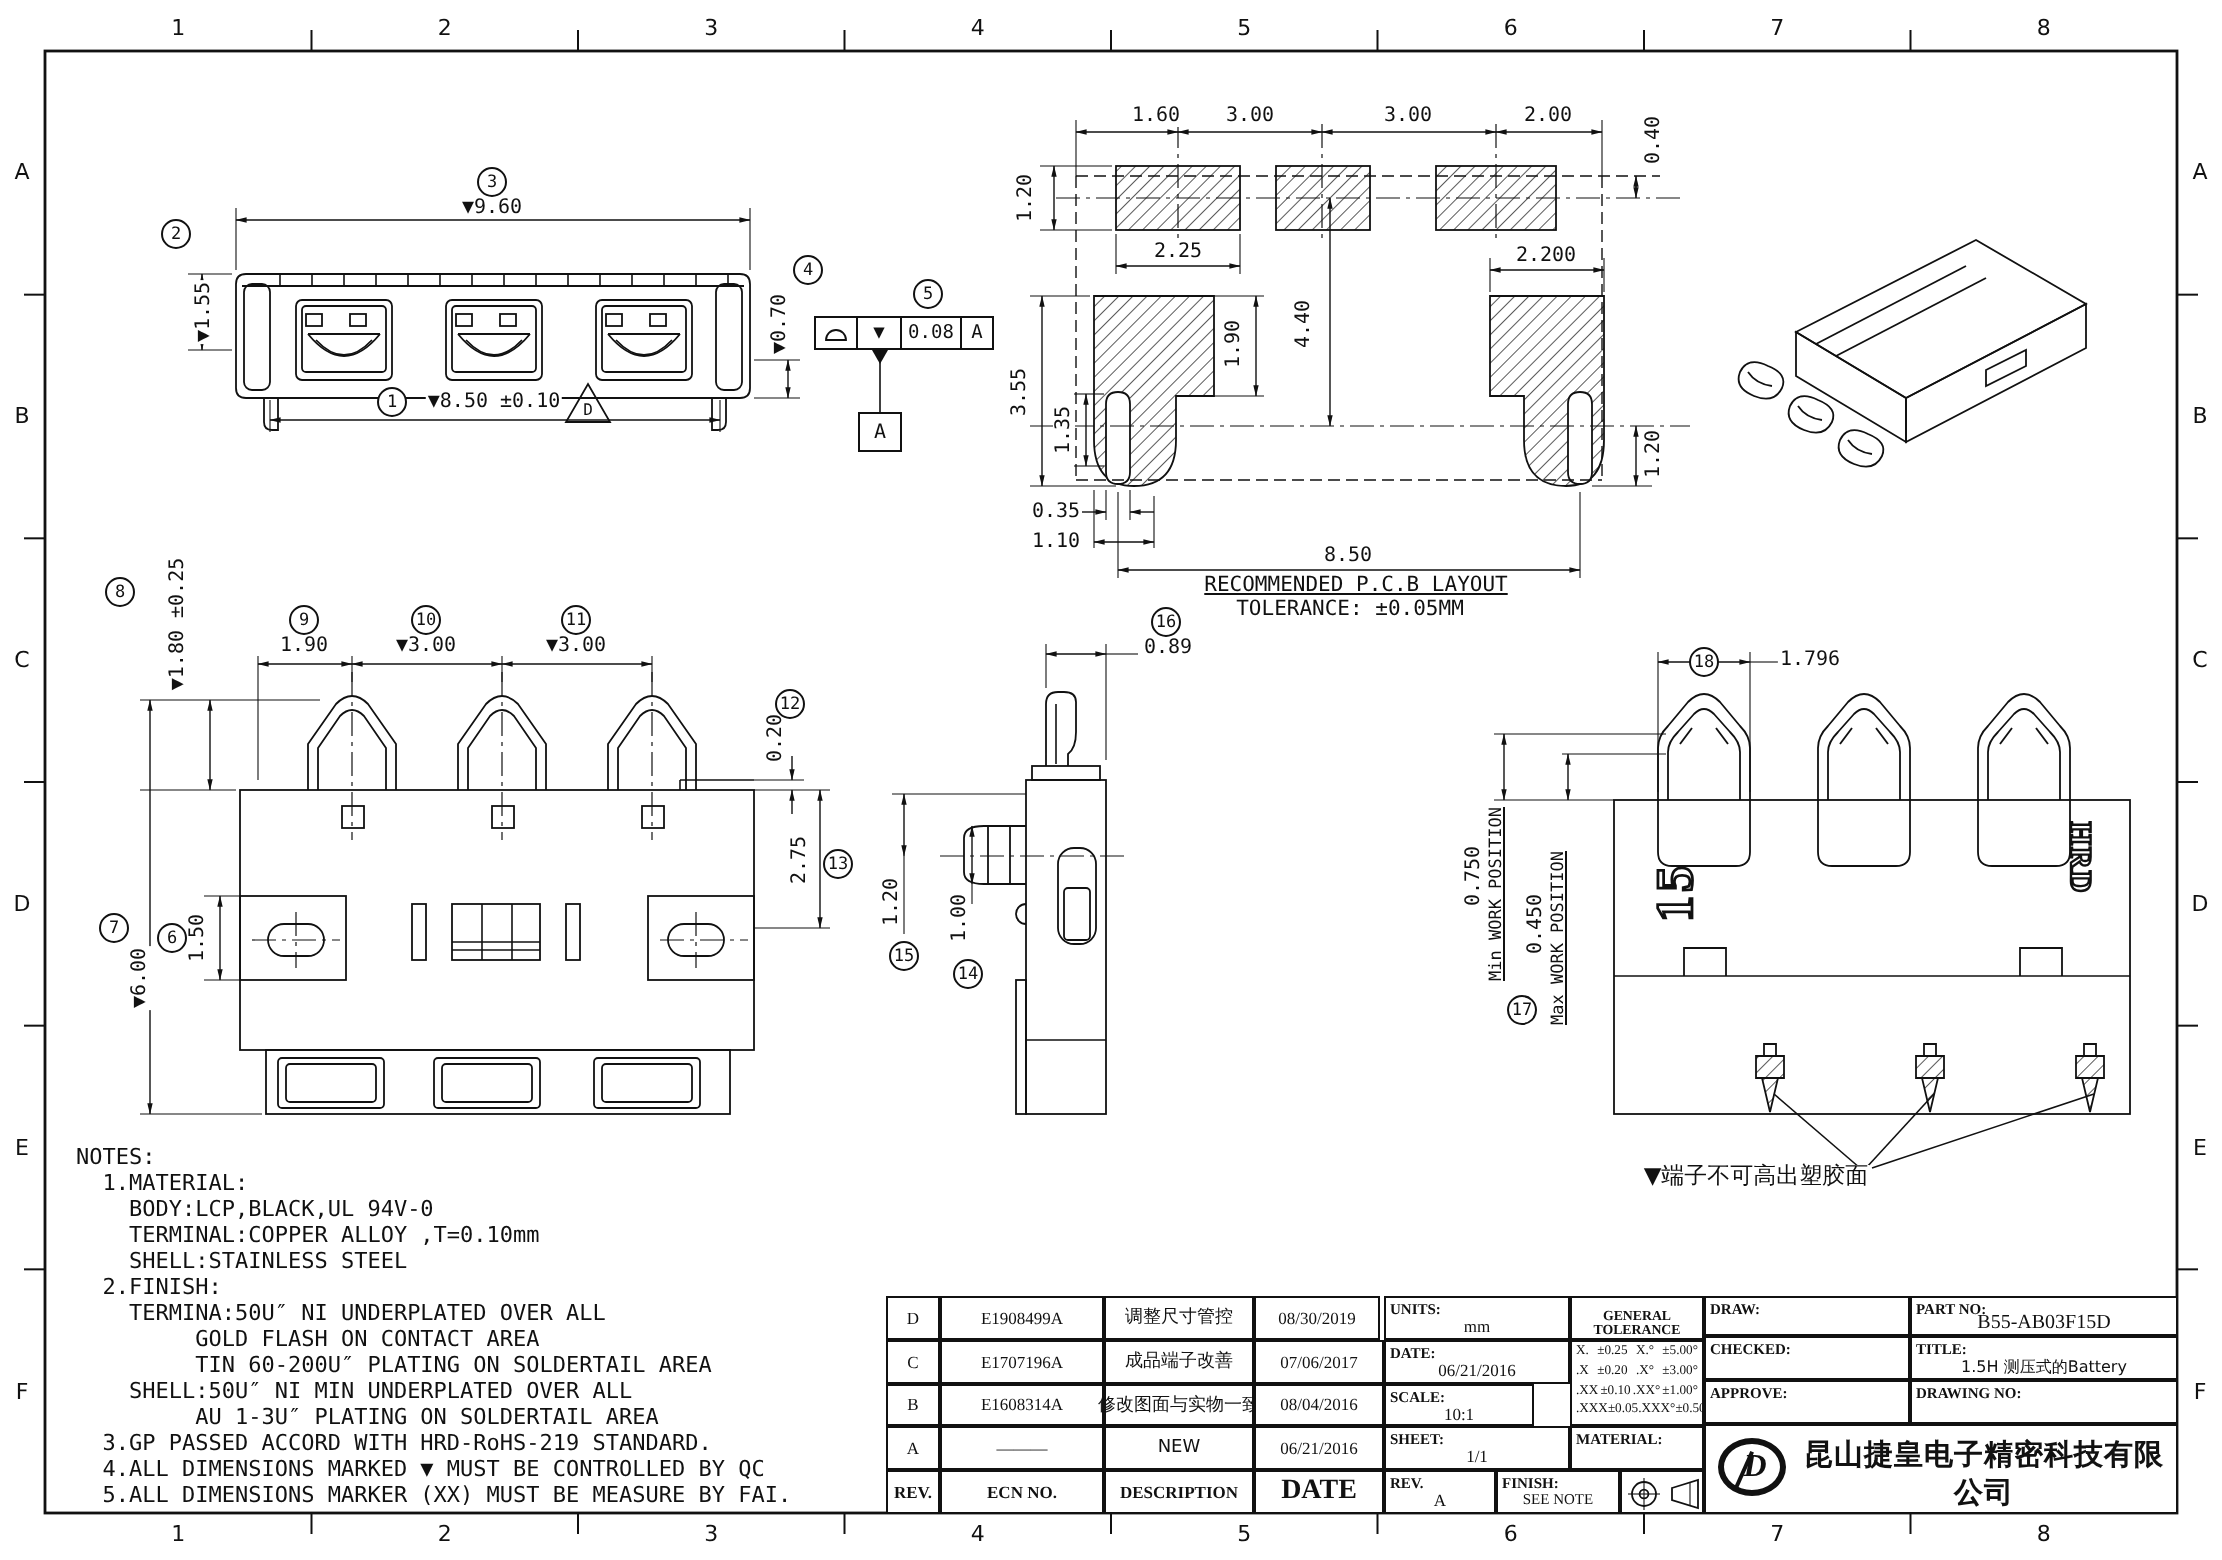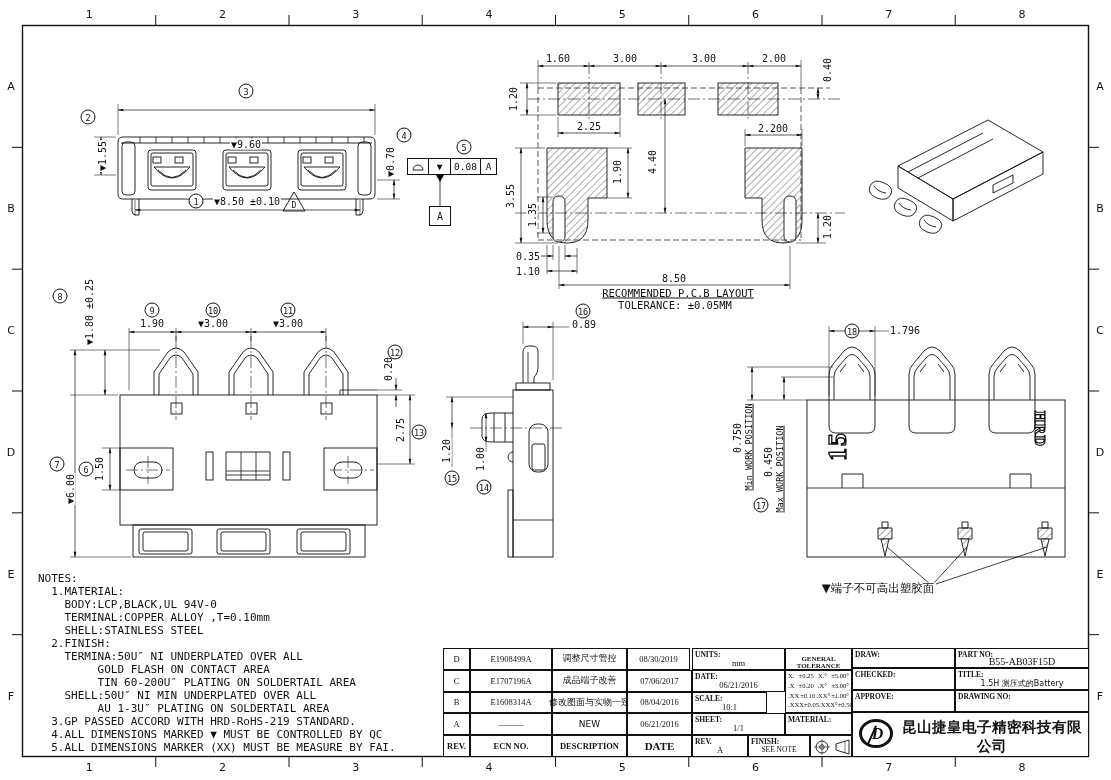--- a/index.html
+++ b/index.html
@@ -346,25 +346,25 @@
         <line x1="22.5" y1="391" x2="12" y2="391" class="tk"></line>
         <line x1="1088.5" y1="391" x2="1099" y2="391" class="tk"></line>
         <line x1="22.5" y1="512.8333333333333" x2="12" y2="512.8333333333333" class="tk"></line>
         <line x1="1088.5" y1="512.8333333333333" x2="1099" y2="512.8333333333333" class="tk"></line>
         <line x1="22.5" y1="634.6666666666666" x2="12" y2="634.6666666666666" class="tk"></line>
         <line x1="1088.5" y1="634.6666666666666" x2="1099" y2="634.6666666666666" class="tk"></line>
       </g>
   </svg>
 
   <div id="labels">
-      <span class="lbl" style="left: 246px; top: 104px; margin-top: 40px;">▼9.60</span>
+      <span class="lbl" style="left: 246px; top: 104px;">▼9.60</span>
       <span class="lbl rot" style="left: 102px; top: 156px;">▼1.55</span>
       <span class="lbl" style="left: 247px; top: 201px;">▼8.50 ±0.10</span>
       <span class="lbl rot" style="left: 390px; top: 162px;">▼0.70</span>
-      <span class="lbl" style="left: 558px; top: 58px; text-align: center;">1.60</span>
+      <span class="lbl" style="left: 578px; top: 58px; text-align: center;">1.60</span>
       <span class="lbl" style="left: 625px; top: 58px;">3.00</span>
       <span class="lbl" style="left: 704px; top: 58px;">3.00</span>
       <span class="lbl" style="left: 774px; top: 58px;">2.00</span>
       <span class="lbl rot" style="left: 827px; top: 70px;">0.40</span>
       <span class="lbl rot" style="left: 513px; top: 99px;">1.20</span>
       <span class="lbl" style="left: 589px; top: 126px;">2.25</span>
       <span class="lbl" style="left: 773px; top: 128px;">2.200</span>
       <span class="lbl rot" style="left: 652px; top: 162px;">4.40</span>
       <span class="lbl rot" style="left: 617px; top: 172px;">1.90</span>
       <span class="lbl rot" style="left: 510px; top: 196px;">3.55</span>
@@ -475,21 +475,21 @@
       <div class="rvcell" style="left: 470px; top: 691.6px; width: 82px; height: 21.8px; font-size: 8.5px;">E1608314A</div>
       <div class="rvcell" style="left: 552px; top: 691.6px; width: 75px; height: 21.8px; font-size: 9px; font-family: &quot;DejaVu Sans&quot;, sans-serif;">修改图面与实物一致</div>
       <div class="rvcell" style="left: 627px; top: 691.6px; width: 65px; height: 21.8px; font-size: 8.5px;">08/04/2016</div>
       <div class="rvcell" style="left: 443px; top: 713.4px; width: 27px; height: 21.8px; font-size: 8.5px;">A</div>
       <div class="rvcell" style="left: 470px; top: 713.4px; width: 82px; height: 21.8px; font-size: 8.5px;">———</div>
       <div class="rvcell" style="left: 552px; top: 713.4px; width: 75px; height: 21.8px; font-size: 9px; font-family: &quot;DejaVu Sans&quot;, sans-serif;">NEW</div>
       <div class="rvcell" style="left: 627px; top: 713.4px; width: 65px; height: 21.8px; font-size: 8.5px;">06/21/2016</div>
       <div class="rvcell" style="left: 443px; top: 735.2px; width: 27px; height: 21.8px; font-size: 8.5px; font-weight: bold;">REV.</div>
       <div class="rvcell" style="left: 470px; top: 735.2px; width: 82px; height: 21.8px; font-size: 8.5px; font-weight: bold;">ECN NO.</div>
       <div class="rvcell" style="left: 552px; top: 735.2px; width: 75px; height: 21.8px; font-size: 8.5px; font-weight: bold;">DESCRIPTION</div>
-      <div class="rvcell" style="left: 627px; top: 735.2px; width: 65px; height: 21.8px; font-size: 11px; font-weight: bold;">DATE</div>
+      <div class="rvcell" style="left: 627px; top: 735.2px; width: 65px; height: 21.8px; font-size: 14px; font-weight: bold;">DATE</div>
     </div>
 
   <div>
     <div class="cell" style="left:692px;top:648px;width:93px;height:22px">
       <span class="cl">UNITS:</span>
       <span class="cv">mm</span>
     </div>
     <div class="cell" style="left:692px;top:670px;width:93px;height:22px">
       <span class="cl">DATE:</span>
       <span class="cv">06/21/2016</span>

